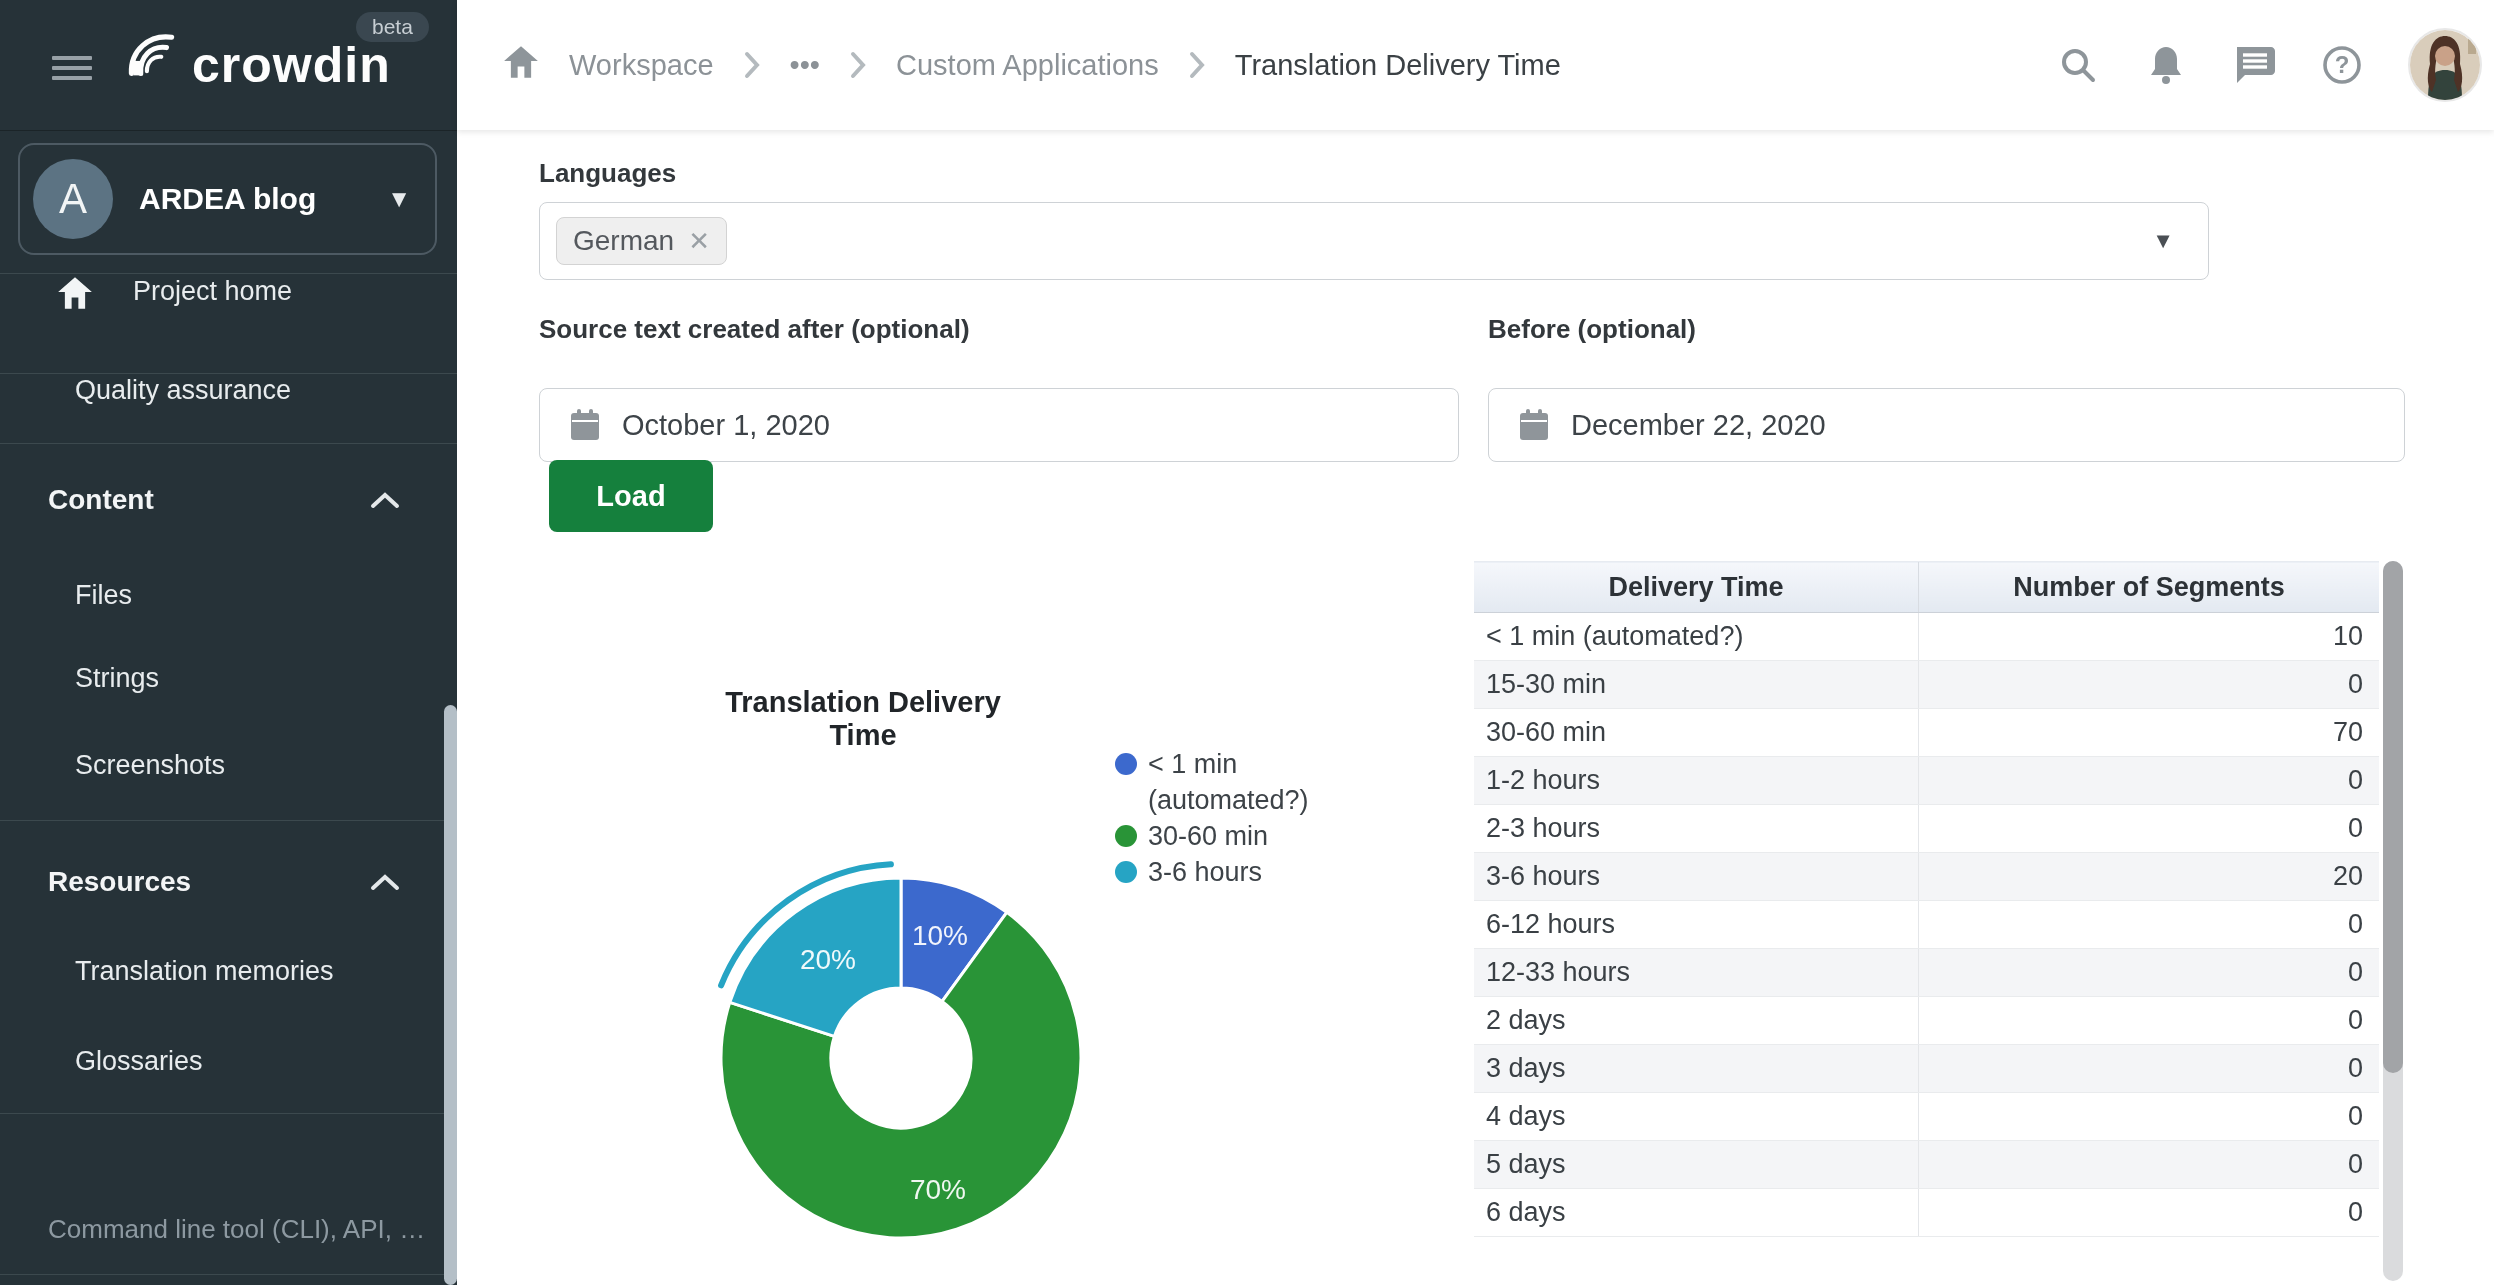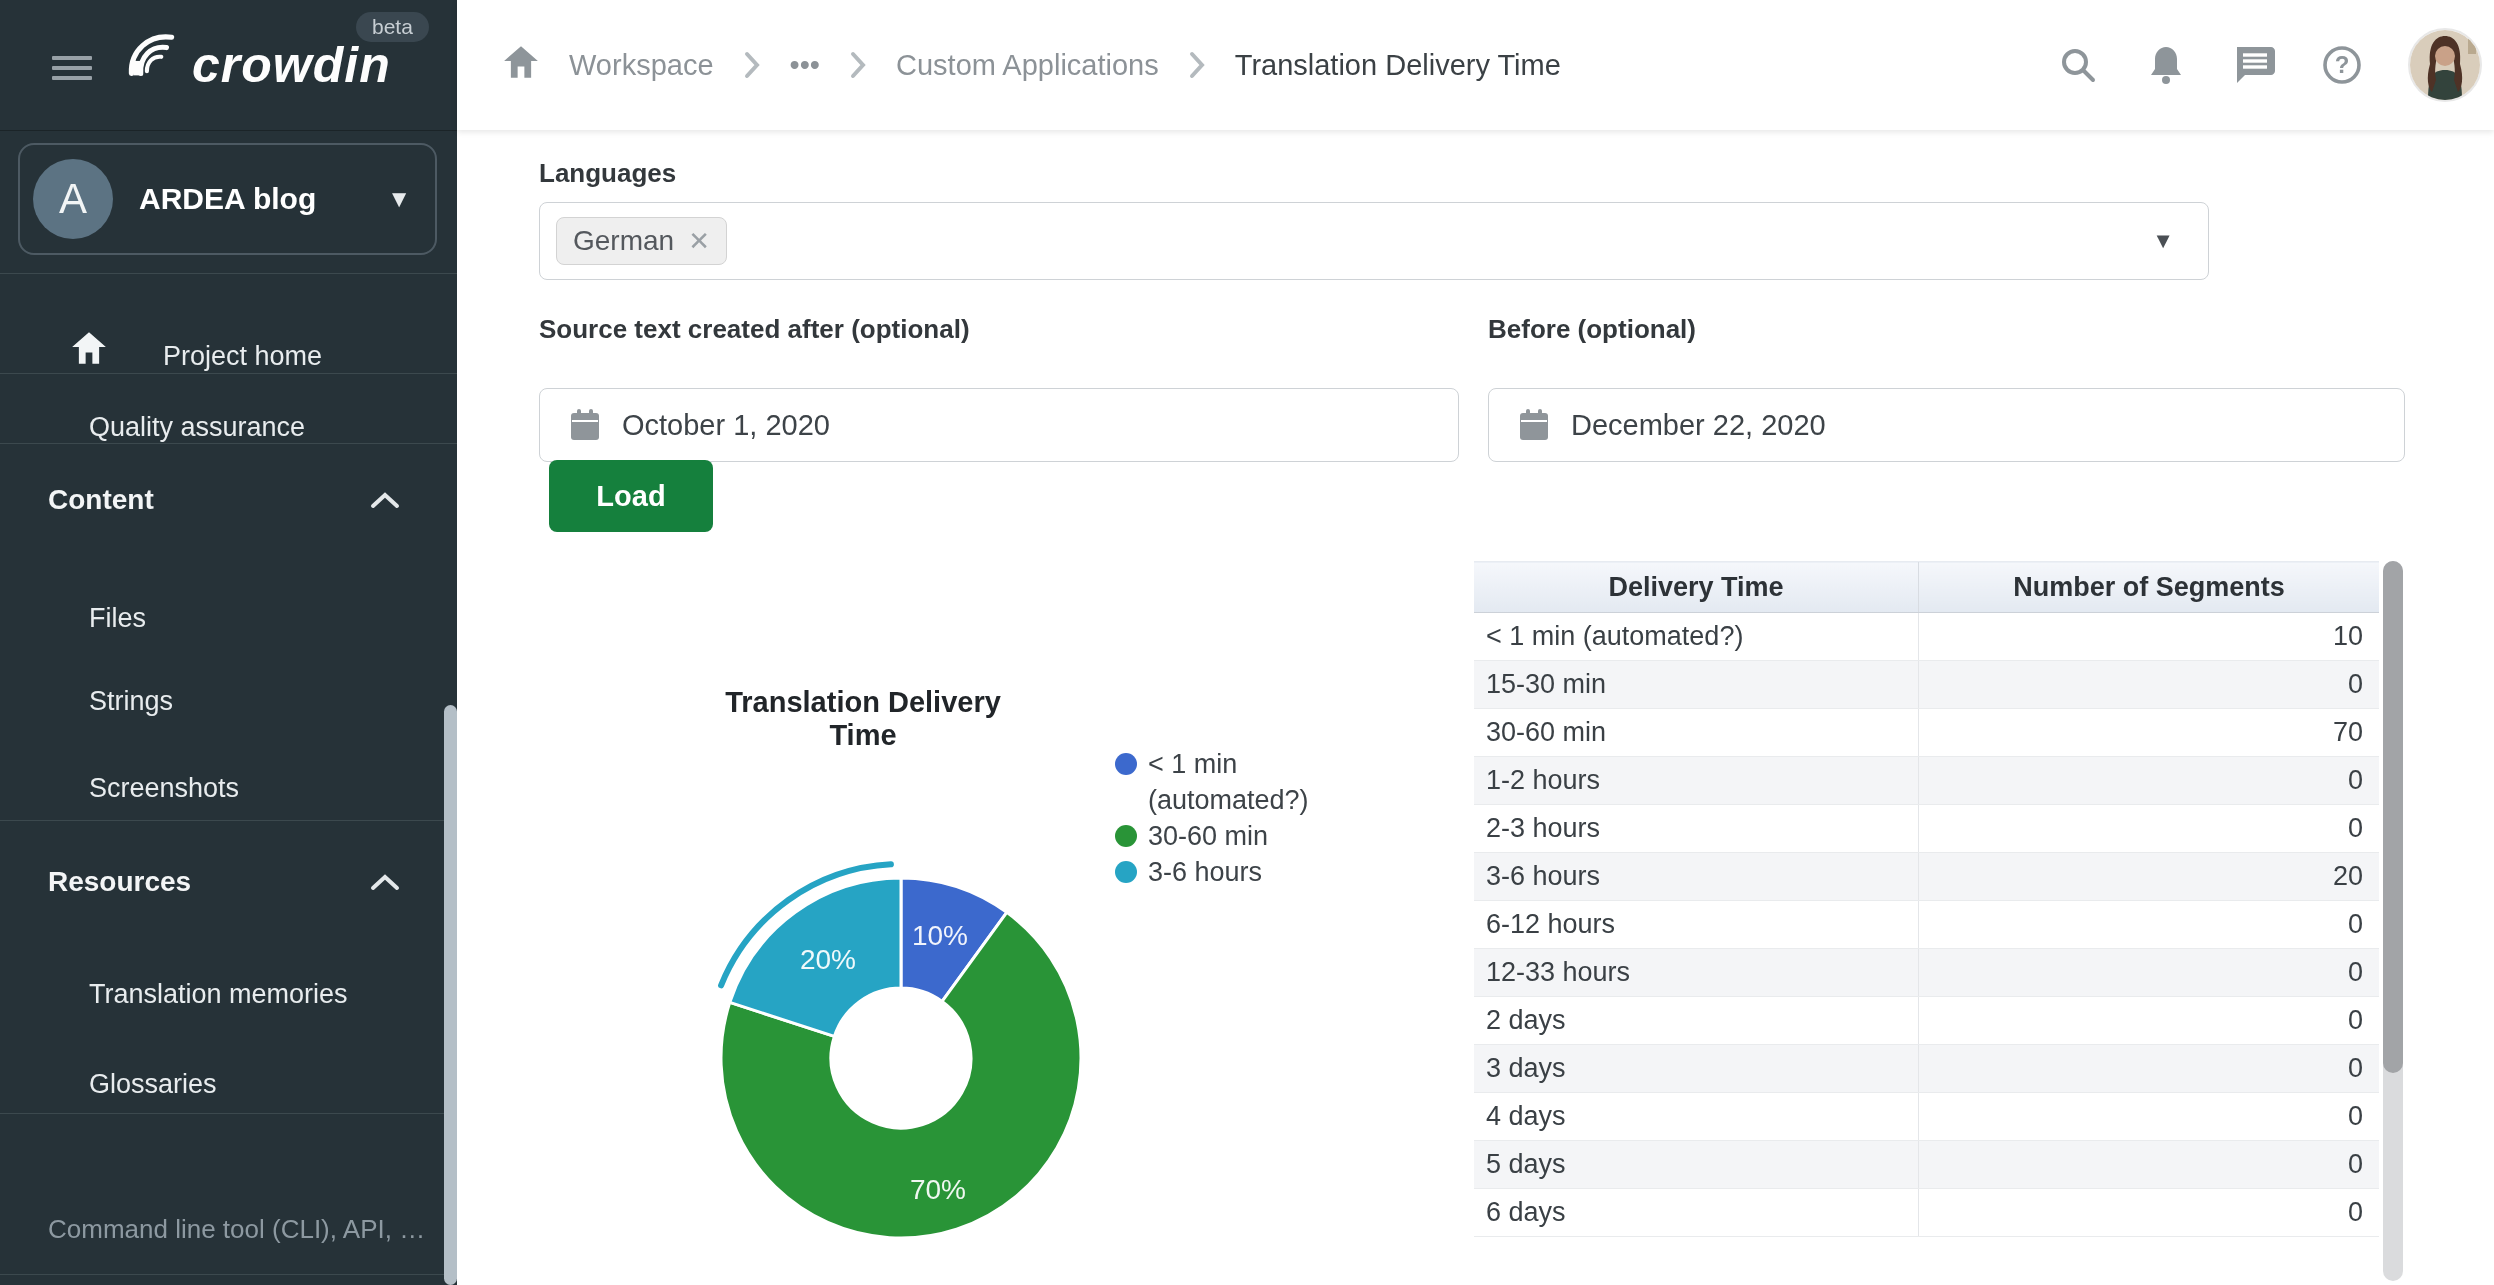--- a/index.html
+++ b/index.html
@@ -5,32 +5,32 @@
   html,body{margin:0;padding:0;background:#fff;}
   .app{position:relative;width:2494px;height:1285px;overflow:hidden;
        font-family:"Liberation Sans","DejaVu Sans",sans-serif;background:#fff;}
 
   
   .sidebar{position:absolute;left:0;top:0;width:457px;height:1285px;background:#263238;}
   .sb-top{position:absolute;left:0;top:0;width:457px;height:130px;border-bottom:1px solid rgba(0,0,0,.28);}
   .hamburger{position:absolute;left:52px;top:56px;width:40px;height:26px;cursor:pointer;}
   .hamburger span{display:block;height:4px;background:#98a1a7;margin-bottom:6px;border-radius:1px;}
   .logo{position:absolute;left:118px;top:30px;display:flex;align-items:center;gap:8px;color:#fff;}
-  .logo .word{font-style:italic;font-weight:bold;font-size:50px;letter-spacing:1px;color:#fdfdfd;}
+  .logo .word{font-weight:bold;font-size:50px;letter-spacing:1px;color:#fdfdfd;}
   .beta{position:absolute;left:356px;top:12px;background:#3a4750;color:#c7ced3;font-size:21px;
         padding:3px 16px;border-radius:16px;}
   .selector{position:absolute;left:18px;top:143px;width:419px;height:112px;border:2px solid #4d5a63;
             border-radius:16px;box-sizing:border-box;display:flex;align-items:center;cursor:pointer;}
   .sel-avatar{width:80px;height:80px;border-radius:50%;background:#5c7383;color:#f2f5f6;font-size:42px;
               display:flex;align-items:center;justify-content:center;margin-left:13px;}
   .sel-name{color:#fff;font-size:30px;font-weight:bold;margin-left:26px;flex:1;}
   .sel-caret{color:#e7ebed;font-size:24px;margin-right:24px;}
   .hairline{position:absolute;left:0;width:457px;height:1px;background:rgba(141,153,161,.22);}
-  .sb-item{position:absolute;left:17px;width:444px;display:flex;align-items:flex-end;color:#e8ecee;
-           font-size:27px;cursor:pointer;gap:16px;}
+  .sb-item{position:absolute;left:3px;width:444px;display:flex;align-items:flex-start;color:#e8ecee;
+           font-size:27px;cursor:pointer;}
   .sb-item .house{margin-left:54px;margin-right:40px;}
   .sb-label-indent{margin-left:72px;}
   .sb-section{position:absolute;left:0;width:444px;display:flex;align-items:center;cursor:pointer;}
   .sb-section .t{margin-left:48px;color:#f3f5f6;font-size:28px;font-weight:bold;flex:1;}
   .sb-section svg{margin-right:44px;}
   .sb-muted{position:absolute;left:48px;color:#8d99a1;font-size:26px;}
   .sb-scroll{position:absolute;left:444px;top:705px;width:13px;height:580px;border-radius:7px;background:#b4bfc7;cursor:pointer;}
 
   
   .topbar{position:absolute;left:457px;top:0;width:2037px;height:130px;background:#fff;

